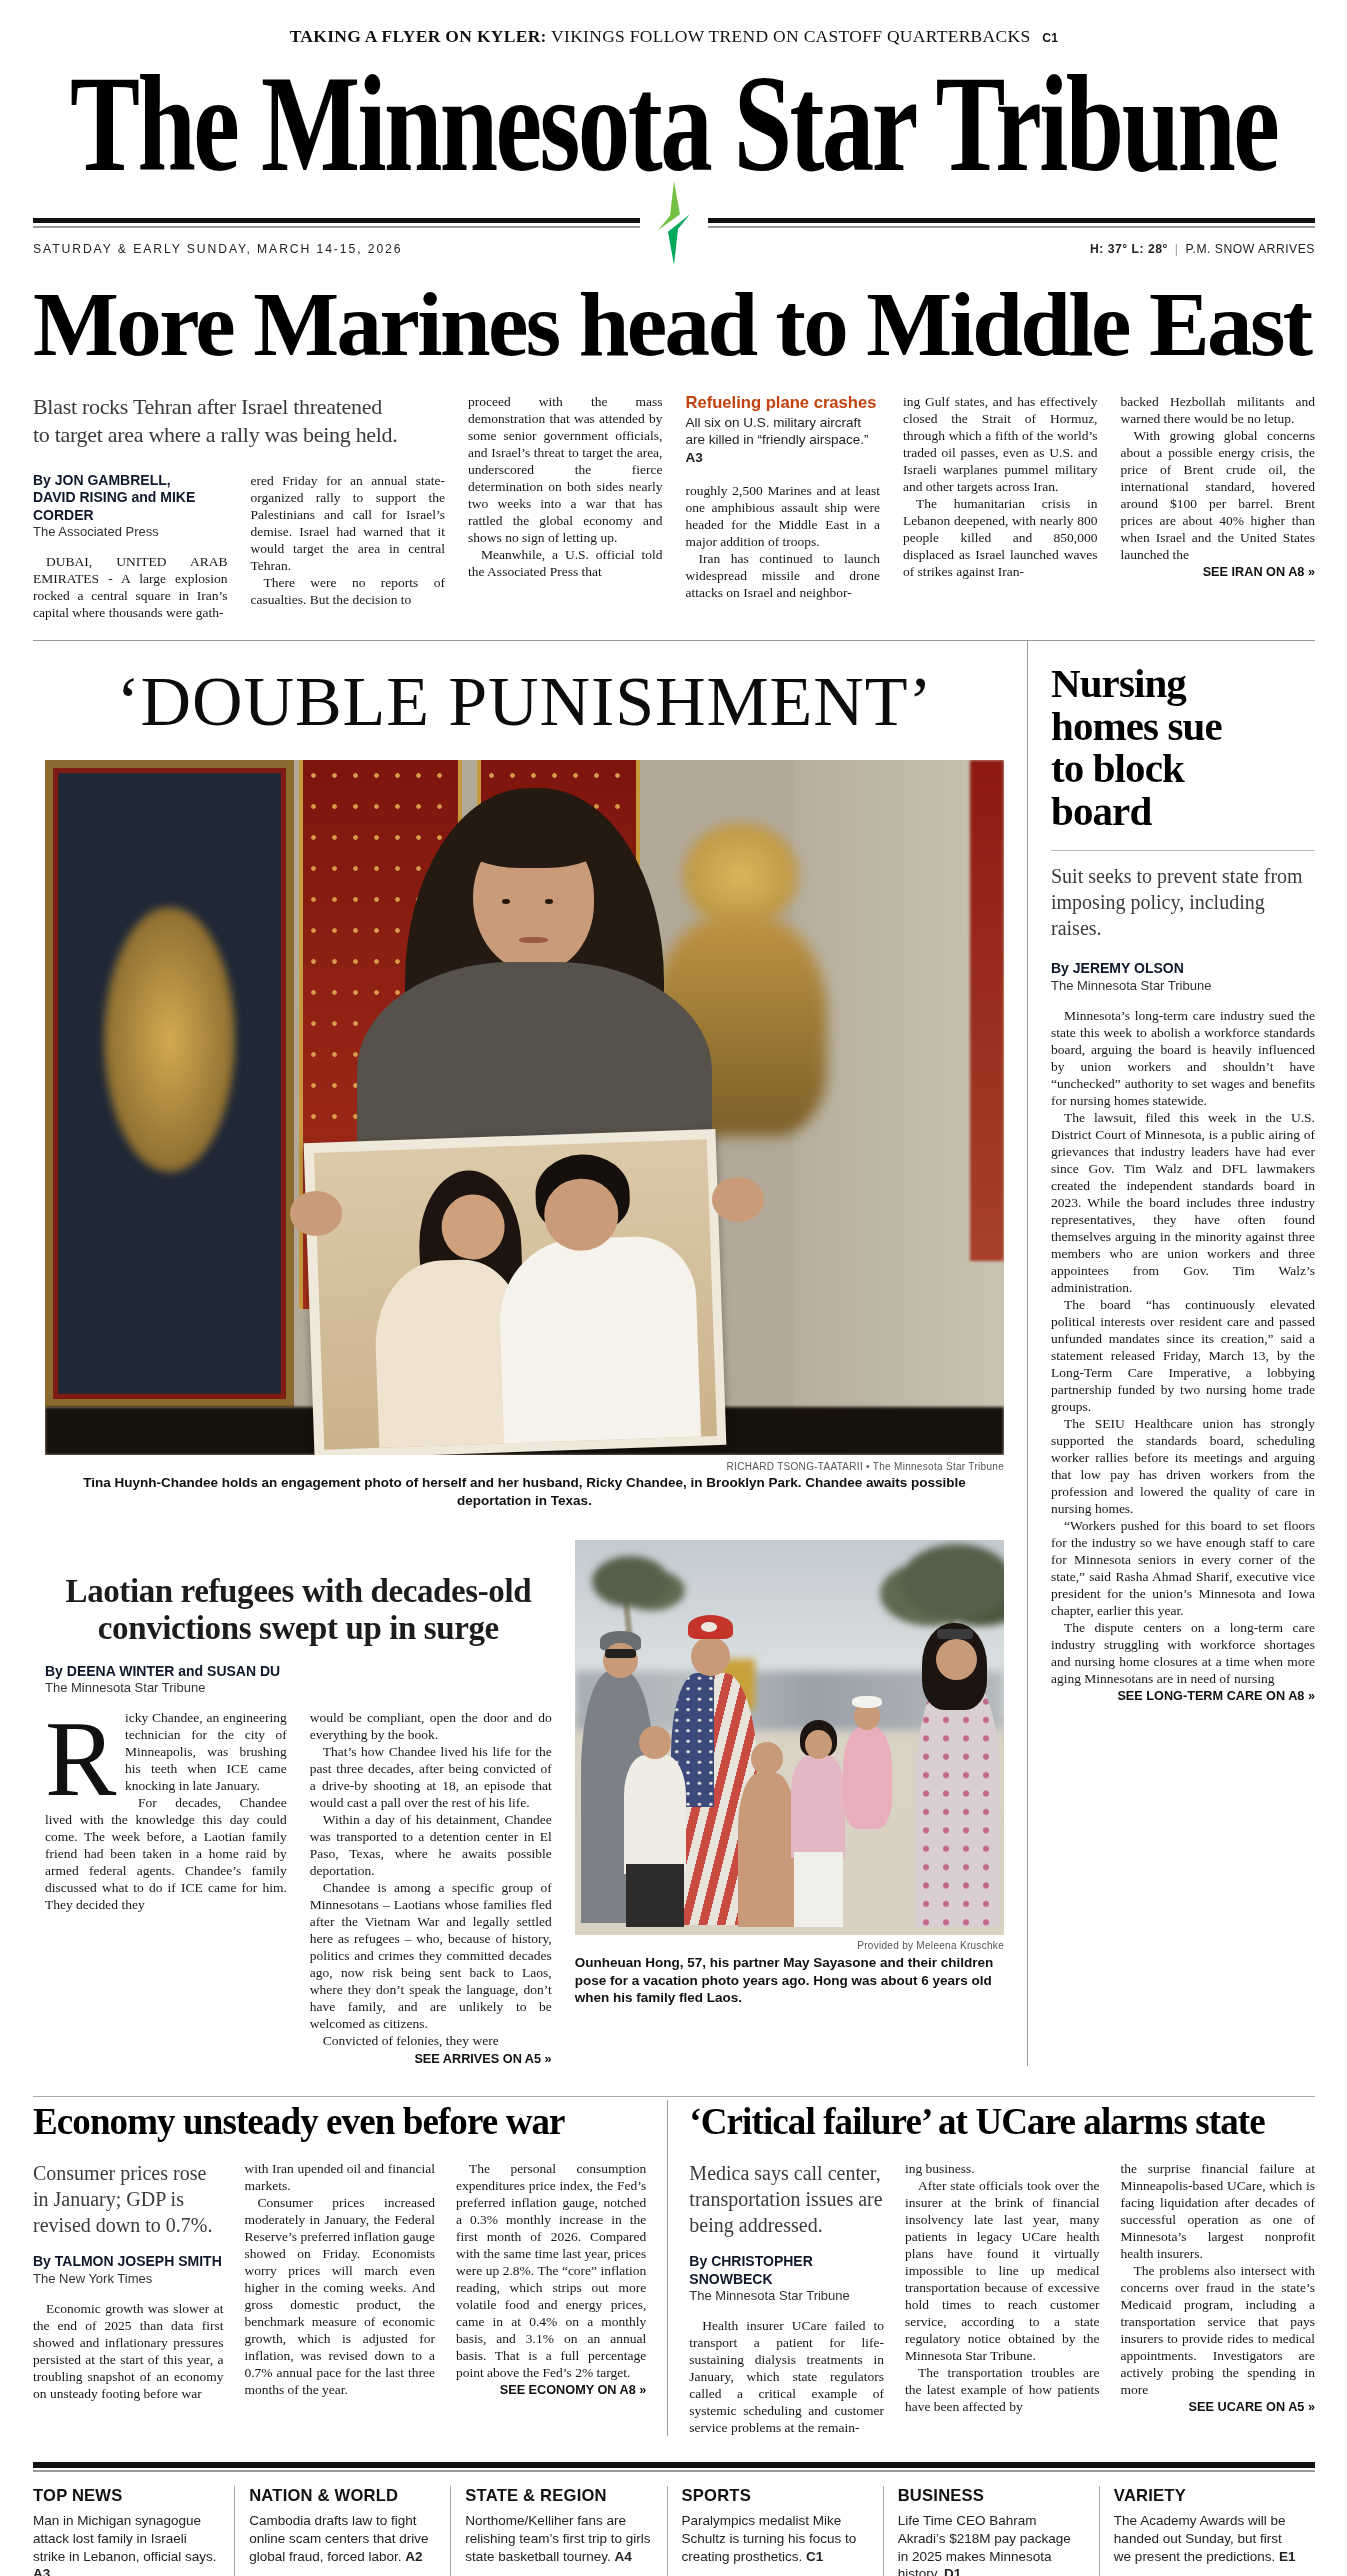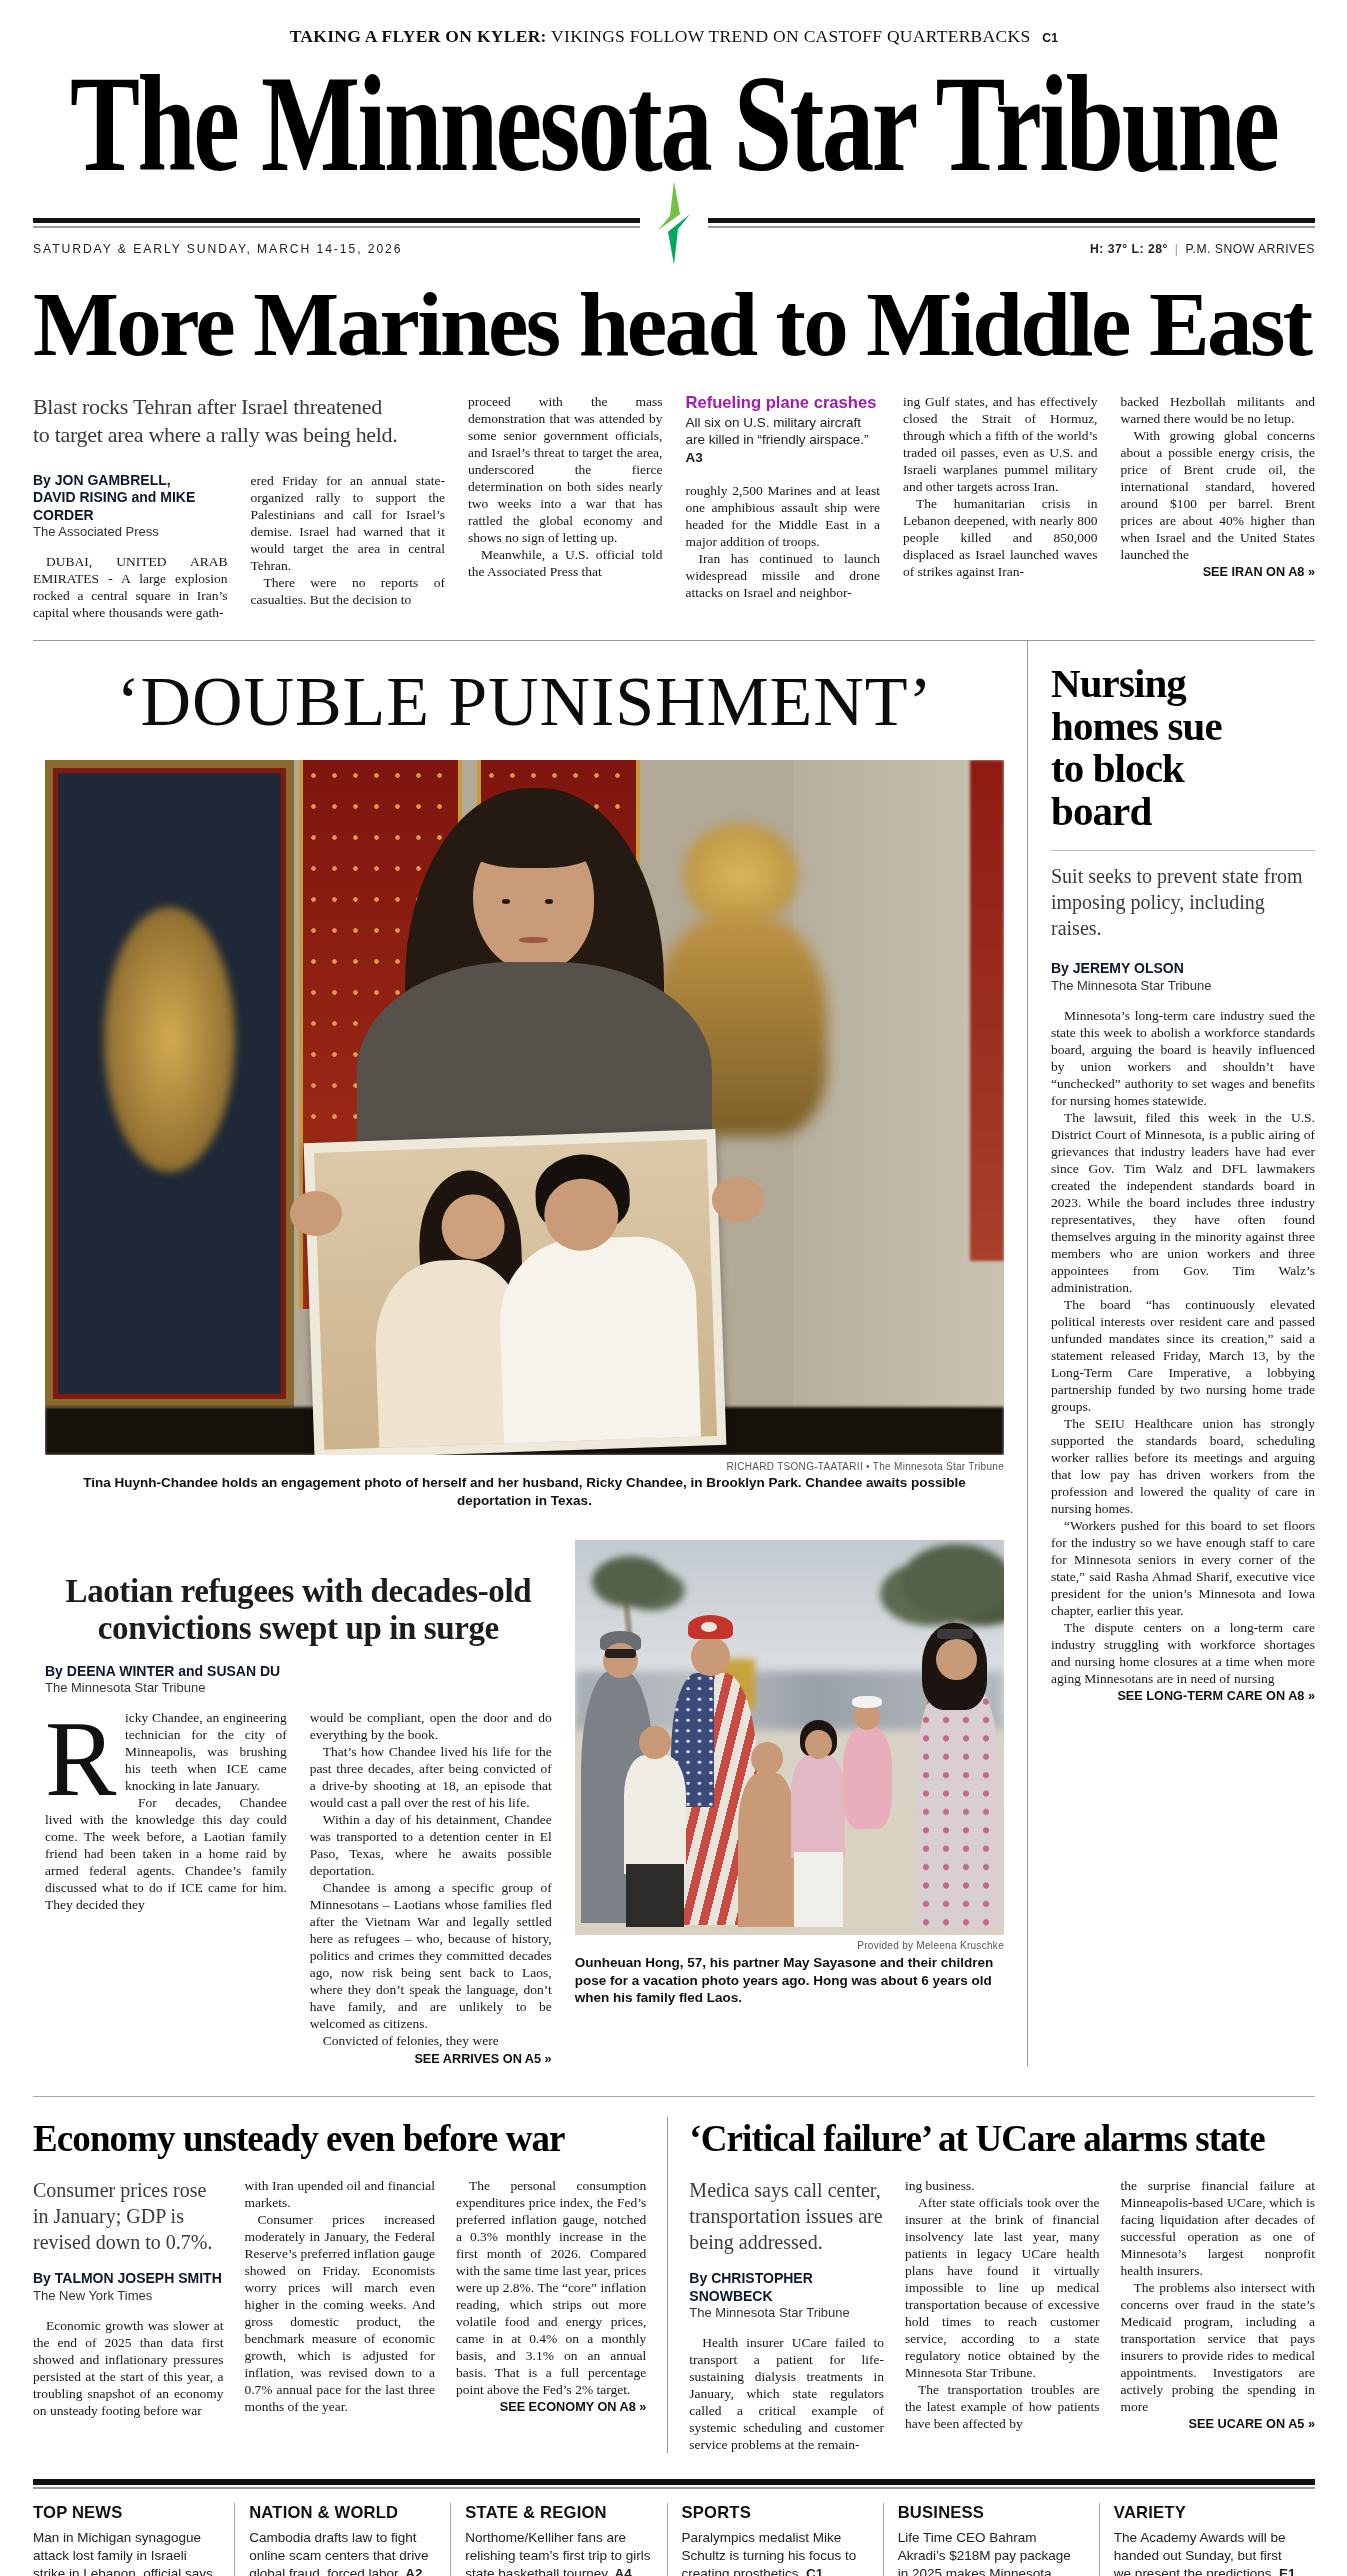--- a/index.html
+++ b/index.html
@@ -46,21 +46,21 @@
   .lgc4{grid-column:4;grid-row:1/3;}
   .lgc5{grid-column:5;grid-row:1/3;}
   .lgc6{grid-column:6;grid-row:1/3;}
   .bodytext p{margin:0;font-size:13.5px;line-height:1.26;text-align:justify;color:#161616;}
   .bodytext p + p{text-indent:13px;}
   p.indent{text-indent:13px;}
   .byline{font-family:"Liberation Sans",sans-serif;margin-bottom:14px;}
   .byline .b1{font-weight:bold;font-size:14px;line-height:1.25;color:#0f172a;}
   .byline .cr{font-size:13px;color:#333;}
   .brief{margin-bottom:15.7px;font-family:"Liberation Sans",sans-serif;}
-  .brief .bt{font-weight:bold;font-size:16.6px;color:#a21caf;margin-bottom:1.7px;}
+  .brief .bt{font-weight:bold;font-size:16.6px;color:#c2410c;margin-bottom:1.7px;}
   .brief .bx{font-size:13.5px;line-height:1.28;color:#222;}
   .brief .bx b{font-weight:bold;}
   .jump{font-family:"Liberation Sans",sans-serif;font-weight:bold;font-size:12.7px;
     text-align:right;margin-top:2.6px;color:#111;}
 
   
   .mainsplit{display:flex;border-top:0.9px solid #999;margin-top:19px;}
   .feature-left{flex:1;padding-right:23px;min-width:0;margin-left:12px;}
   .sidebar{width:288px;flex:0 0 288px;border-left:0.9px solid #999;padding-left:23px;padding-top:15.7px;}
 
@@ -175,21 +175,21 @@
   .baby-face{left:65%;top:41%;width:6.2%;height:7%;}
   .baby-body{left:62.5%;top:47%;width:11.5%;height:26%;background:#e8aebc;border-radius:40% 40% 30% 30%;}
 
   
   .sb-headline{font-weight:bold;font-size:41px;line-height:1.04;letter-spacing:-0.9px;color:#000;margin:5.2px 0 17.5px;}
   .sb-headline span{display:block;}
   .sb-deck{font-size:20px;line-height:1.3;color:#3b3b3b;margin-bottom:19px;}
   .sb-rule{border-top:0.9px solid #bbb;margin:0 0 12.2px;}
 
   
-  .bottomsplit{display:flex;border-top:0.9px solid #aaa;margin-top:30px;padding-top:20px;}
+  .bottomsplit{display:flex;border-top:0.9px solid #aaa;margin-top:30px;padding-top:3px;}
   .bs-left{flex:1;padding-right:21px;min-width:0;}
   .bs-right{flex:1.02;border-left:0.9px solid #999;padding-left:21px;min-width:0;}
   .bs-headline{font-weight:bold;font-size:37px;letter-spacing:-0.9px;line-height:1.05;color:#000;margin:3.5px 0 17.5px;}
   .bs-cols{display:flex;gap:21px;}
   .bs-col{flex:1;min-width:0;}
   .bs-deck{font-size:20px;line-height:1.3;color:#3b3b3b;margin-bottom:15.7px;}
 
   
   .indexbar{margin-top:26px;}
   .index-thick{height:5.2px;background:#111;}

